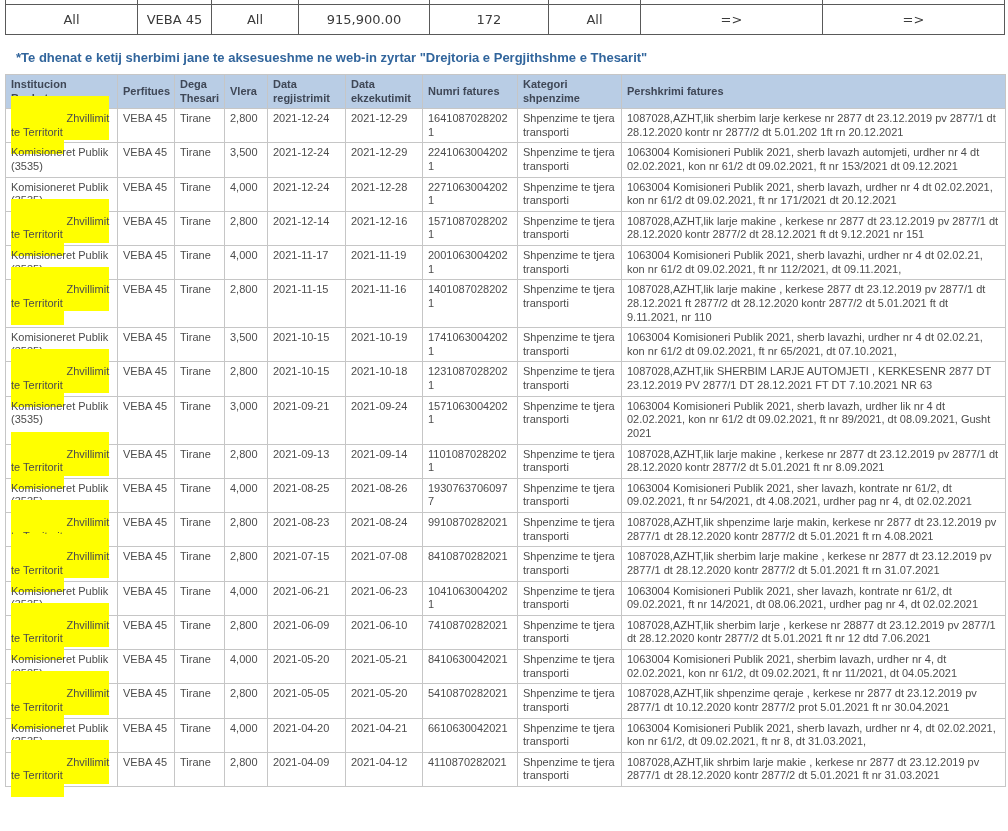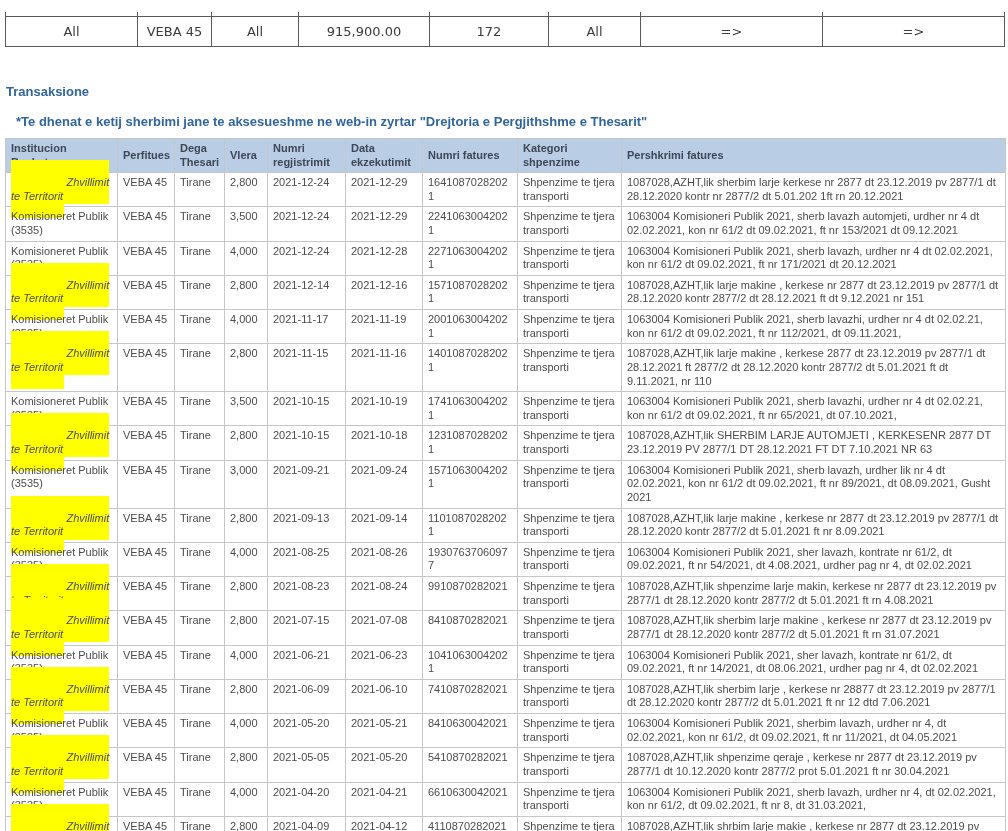--- a/index.html
+++ b/index.html
@@ -1,20 +1,20 @@
 <!DOCTYPE html>
 <html><head>
 <meta charset="utf-8">
 <style>
   html, body { margin:0; padding:0; background:#ffffff; }
   body { font-family:"Liberation Sans", sans-serif; width:1008px; height:831px; overflow:hidden; }
   .page { padding-left:5px; }
 
   
-  table.summary { border-collapse:collapse; table-layout:fixed; width:999px; margin-top:12px; }
+  table.summary { border-collapse:collapse; table-layout:fixed; width:999px; margin-top:0; }
   table.summary td {
     border:1px solid #595959; text-align:center; vertical-align:middle;
     font-family:"DejaVu Sans", sans-serif; font-size:13px; color:#3b3b3b;
     height:27px; overflow:hidden; white-space:nowrap;
   }
   table.summary tr.cut td { height:2px; border-top:none; }
 
   .title   { color:#31659c; font-weight:bold; font-size:13px; margin:37px 0 0 1px; }
   .note    { color:#31659c; font-weight:bold; font-size:13px; margin:15px 0 9px 11px; }
 
@@ -23,21 +23,21 @@
   table.tx th {
     background:#b9cde5; color:#3f4756; font-weight:bold; text-align:left;
     vertical-align:middle; padding:3px 5px; border:1px solid #c6c6c6;
     line-height:1.22; height:27px;
   }
   table.tx td {
     border:1px solid #c6c6c6; padding:3px 5px; vertical-align:top;
     line-height:1.24; word-wrap:break-word;
   }
   table.tx td.num { text-align:left; }
-  .hl { padding:16px 1px;font-style:italic; }
+  .hl { padding:16px 1px; }
 </style>
 </head>
 <body>
 
 <div class="page">
 
   <table class="summary">
     <colgroup>
       <col style="width:132px">
         <col style="width:74px">
@@ -65,42 +65,41 @@
       <td>All</td>
       <td>915,900.00</td>
       <td>172</td>
       <td>All</td>
       <td>=&gt;</td>
       <td>=&gt;</td>
     </tr>
   </tbody>
     </table>
 
-  <div class="title">Transaksione</div>
   <div class="note">*Te dhenat e ketij sherbimi jane te aksesueshme ne web-in zyrtar "Drejtoria e Pergjithshme e Thesarit"</div>
 
   <table class="tx">
     <colgroup>
       <col style="width:112px">
         <col style="width:57px">
         <col style="width:50px">
         <col style="width:43px">
       <col style="width:78px">
         <col style="width:77px">
         <col style="width:95px">
         <col style="width:104px">
       <col style="width:384px">
     </colgroup>
     <thead>
       <tr>
         <th>Institucion Buxhetor</th>
         <th>Perfitues</th>
         <th>Dega Thesari</th>
         <th>Vlera</th>
-        <th>Numri regjistrimit</th>
+        <th>Data regjistrimit</th>
         <th>Data ekzekutimit</th>
         <th>Numri fatures</th>
         <th>Kategori shpenzime</th>
         <th>Pershkrimi fatures</th>
       </tr>
     </thead>
     <tbody>
         <tr>
     <td><span class="hl" style="background: rgb(255, 255, 0);">Agjencia e Zhvillimit te Territorit</span></td>
     <td>VEBA 45</td>

